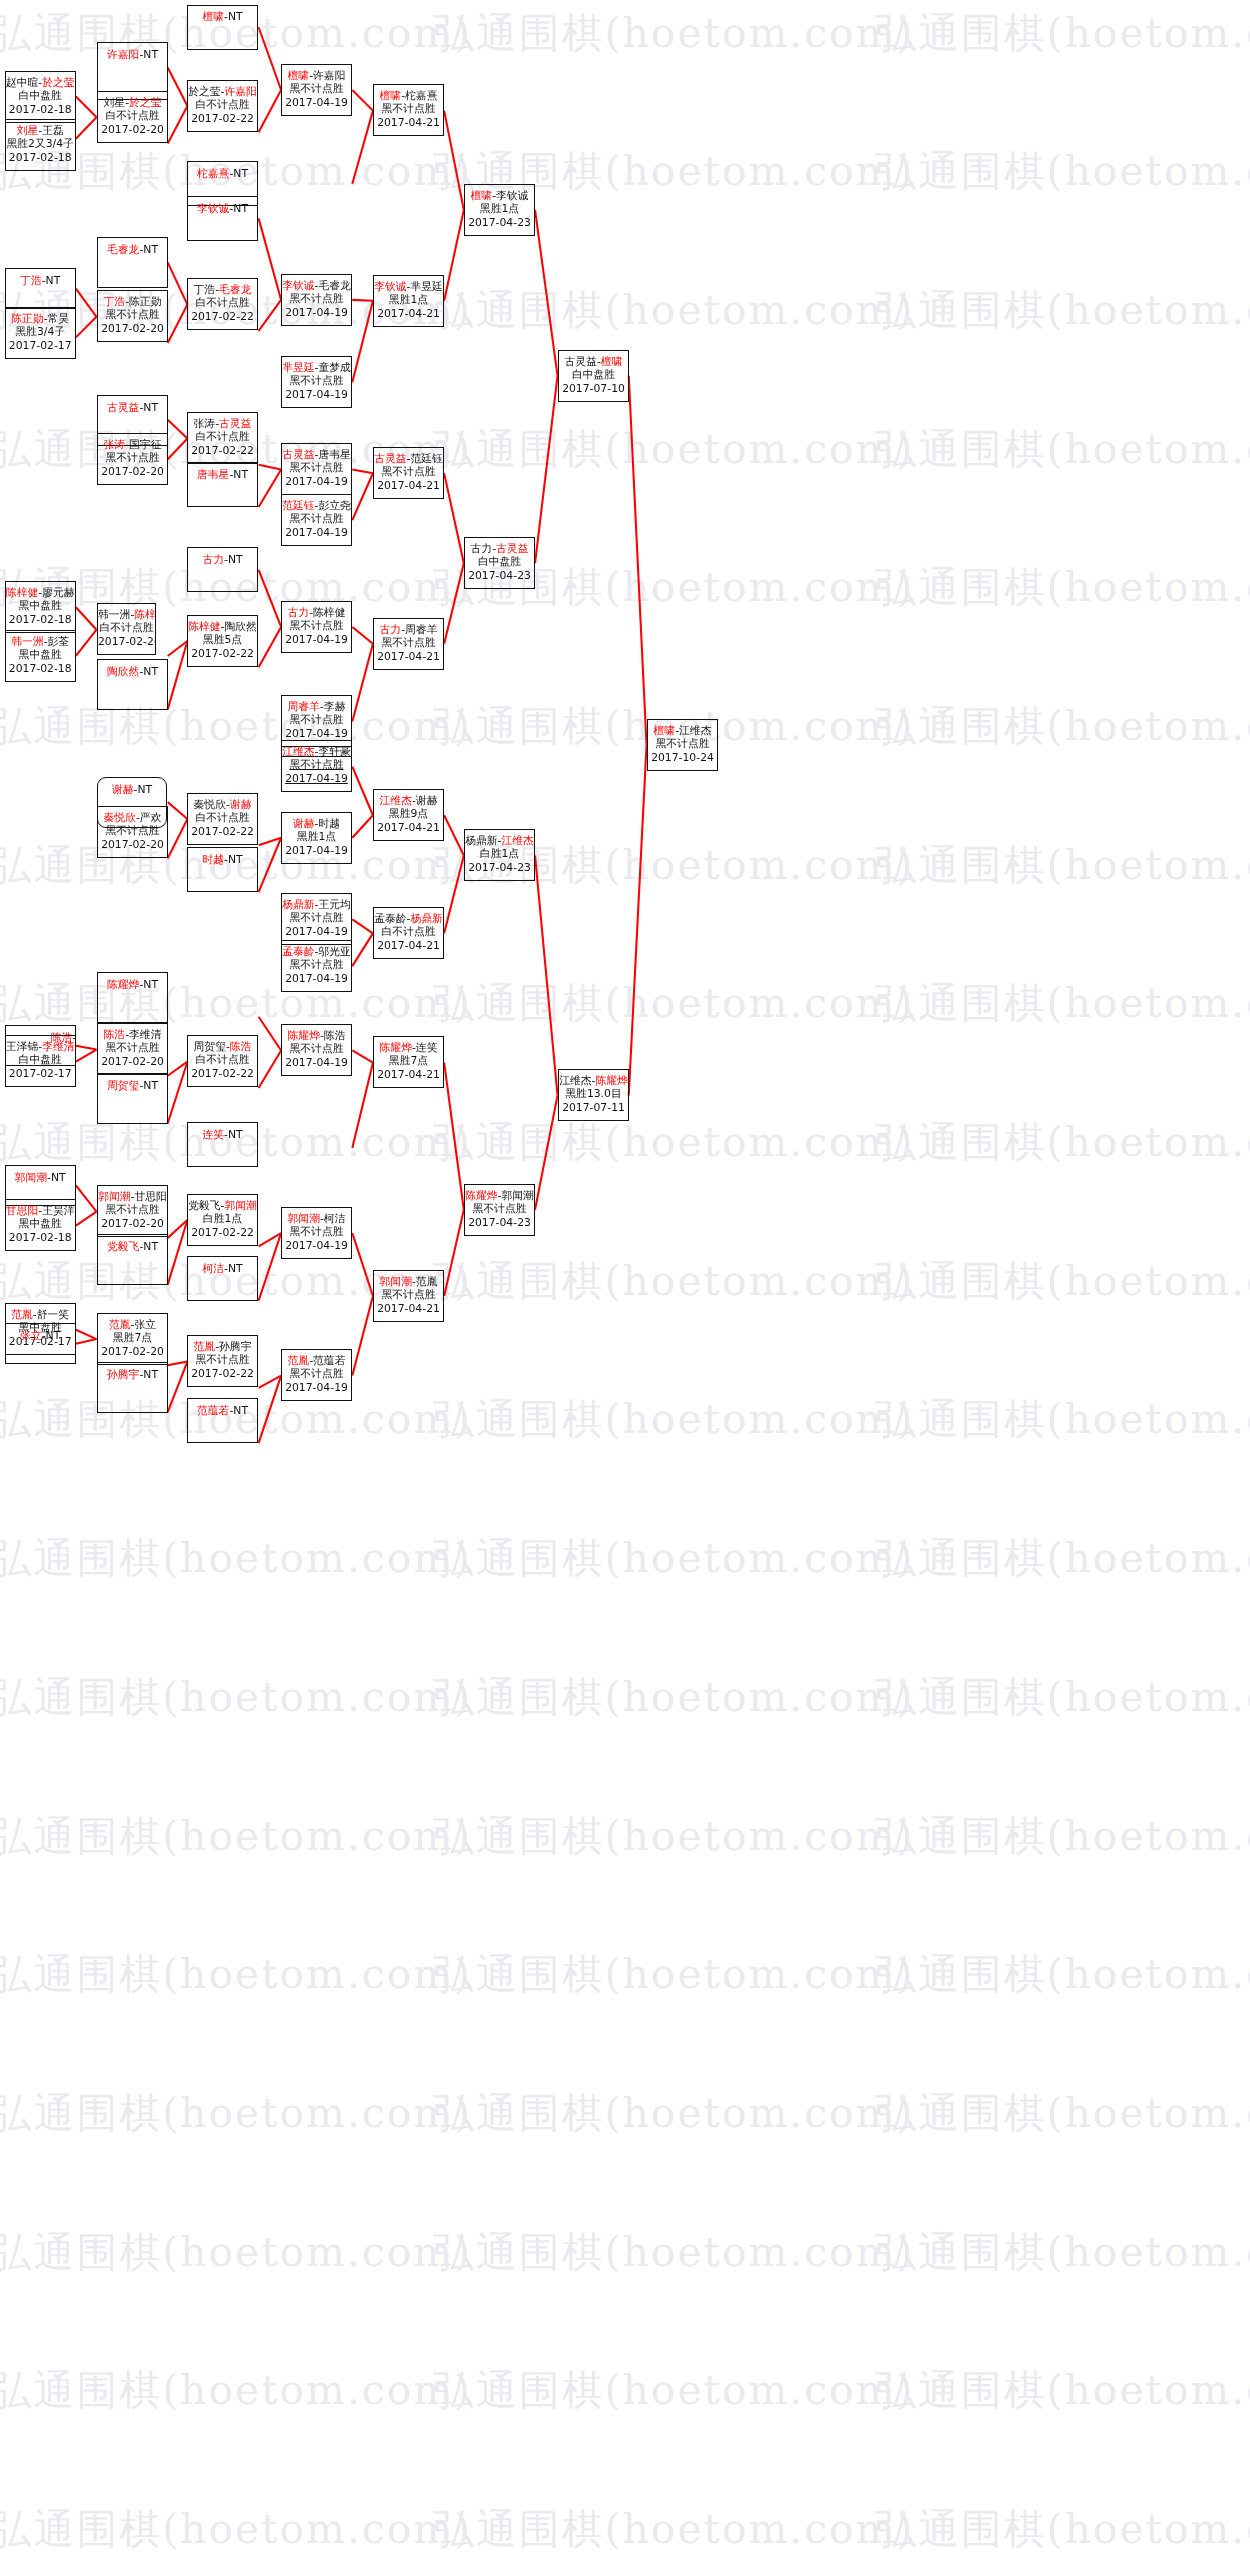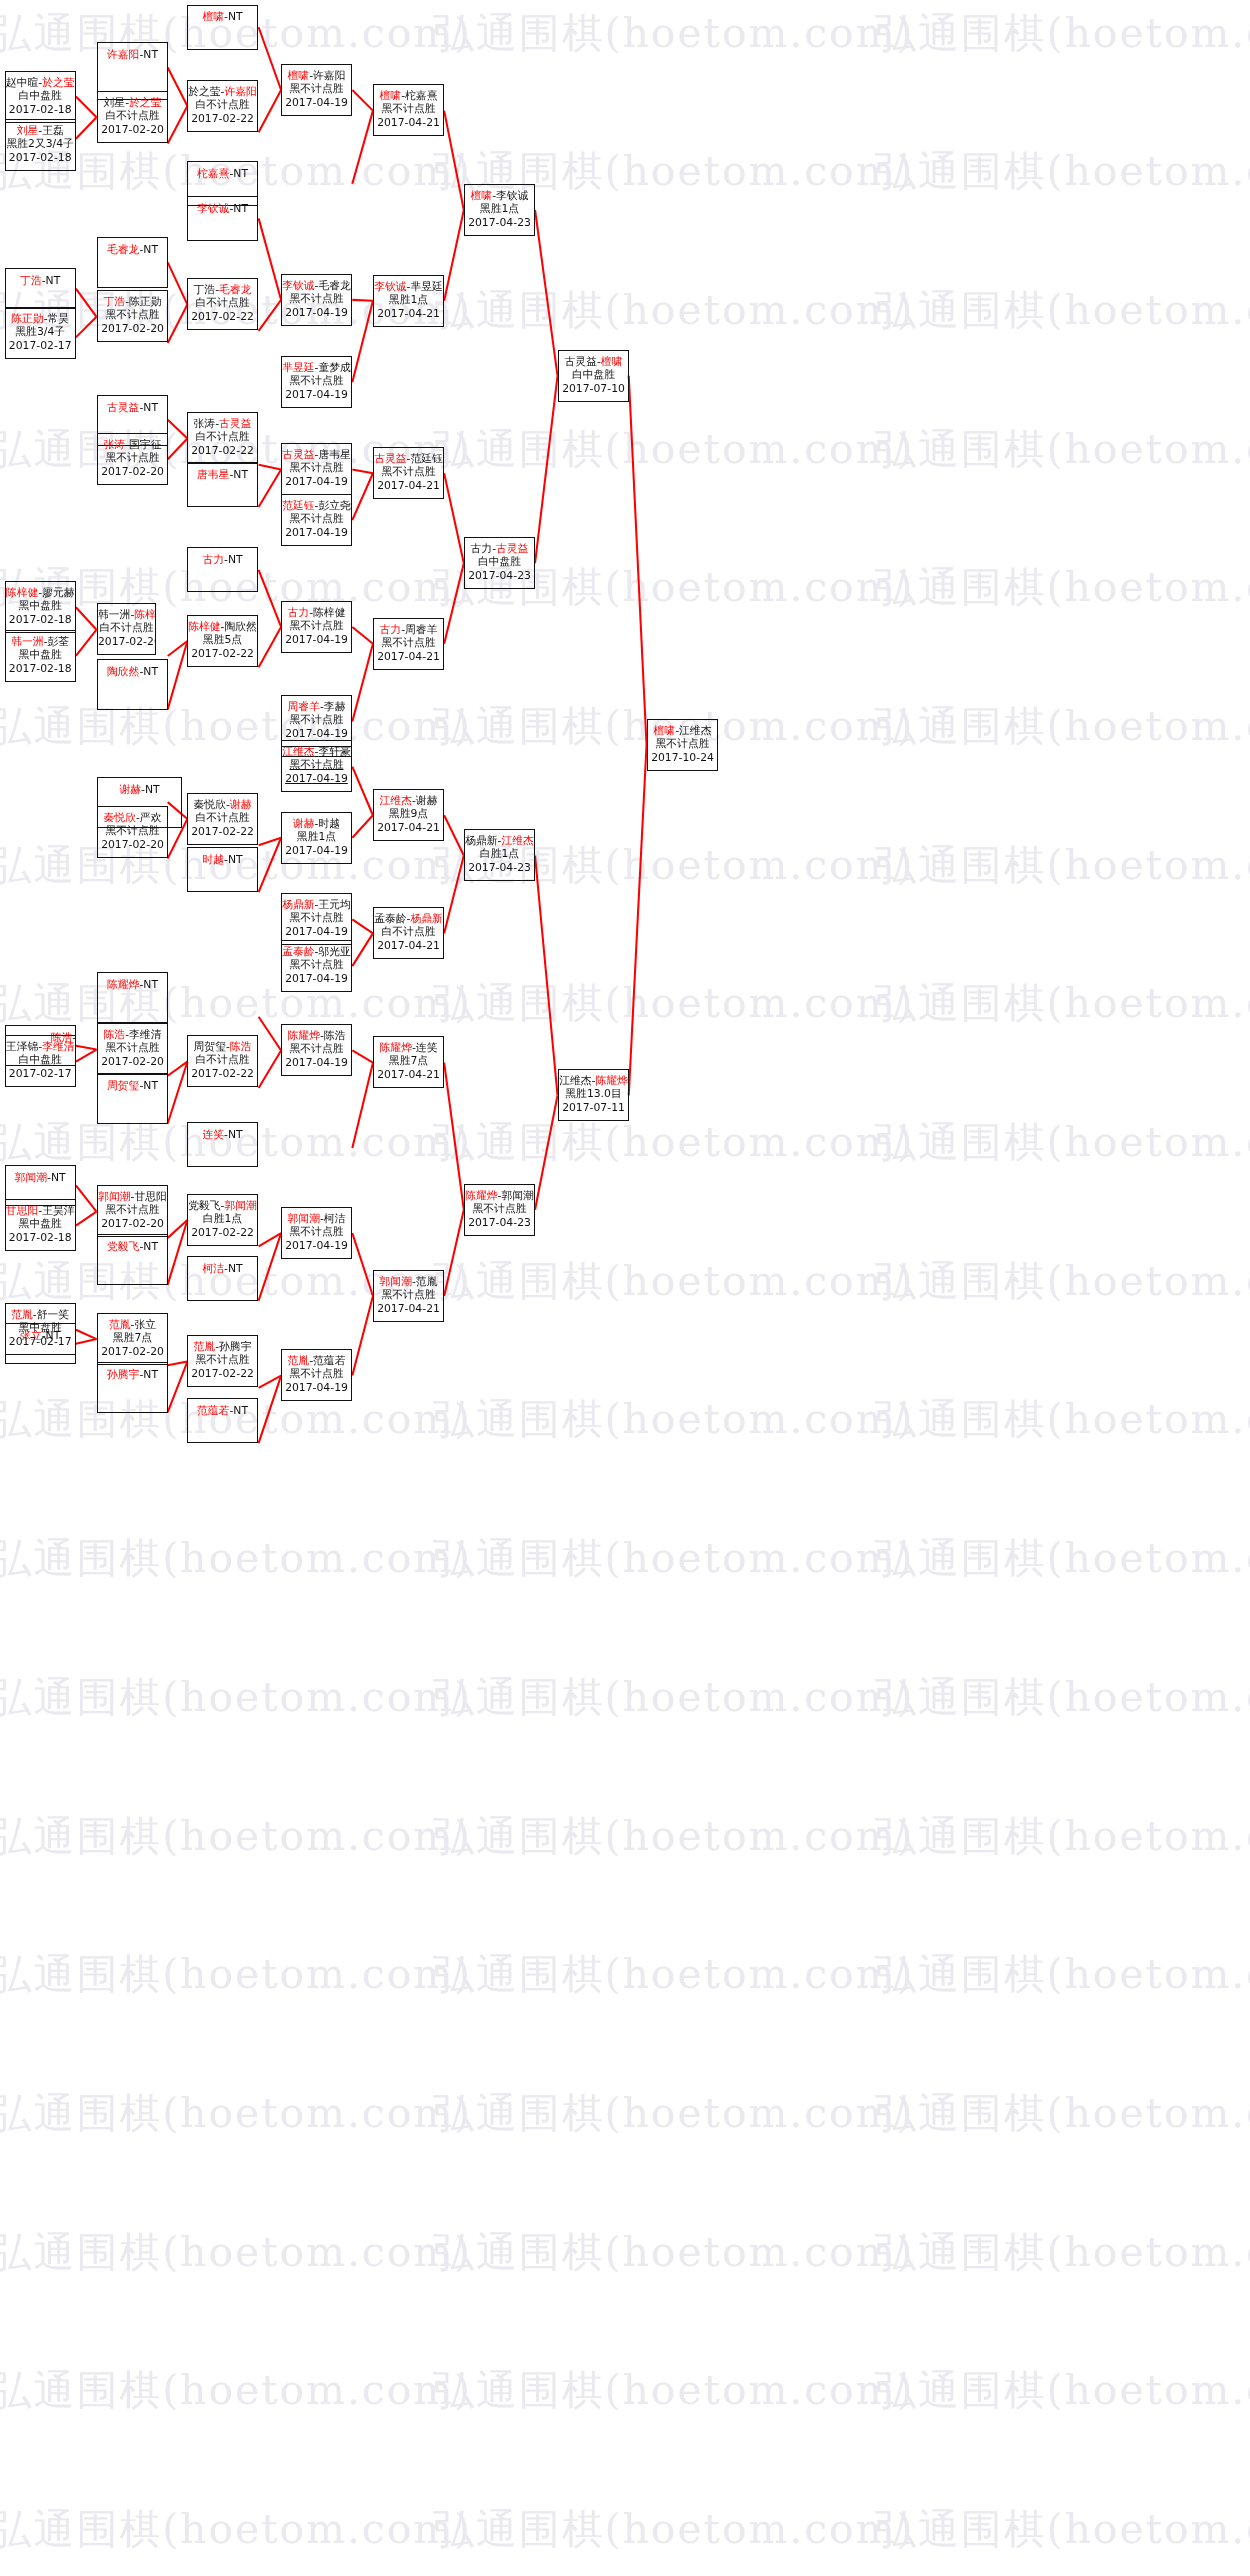--- a/index.html
+++ b/index.html
@@ -281,21 +281,21 @@
         <span class="ln">2017-02-20</span>
       </div>
       <div class="node" style="left: 97px; top: 603px; width: 59px; height: 52px;">
         <span class="ln"><span class="b">韩一洲</span><span>-</span><span class="w">陈梓健</span></span>
         <span class="ln">白不计点胜</span>
         <span class="ln">2017-02-20</span>
       </div>
       <div class="node pad" style="left: 97px; top: 659px; width: 71px; height: 51px;">
         <span class="ln"><span class="w">陶欣然</span><span>-</span><span class="nt">NT</span></span>
       </div>
-      <div class="node pad" style="left: 97px; top: 777px; width: 85px; height: 51px;">
+      <div class="node pad" style="left: 97px; top: 777px; width: 70px; height: 51px; border-radius: 9px;">
         <span class="ln"><span class="w">谢赫</span><span>-</span><span class="nt">NT</span></span>
       </div>
       <div class="node" style="left: 97px; top: 806px; width: 71px; height: 52px;">
         <span class="ln"><span class="w">秦悦欣</span><span>-</span><span class="b">严欢</span></span>
         <span class="ln">黑不计点胜</span>
         <span class="ln">2017-02-20</span>
       </div>
       <div class="node pad" style="left: 97px; top: 972px; width: 71px; height: 51px;">
         <span class="ln"><span class="w">陈耀烨</span><span>-</span><span class="nt">NT</span></span>
       </div>

